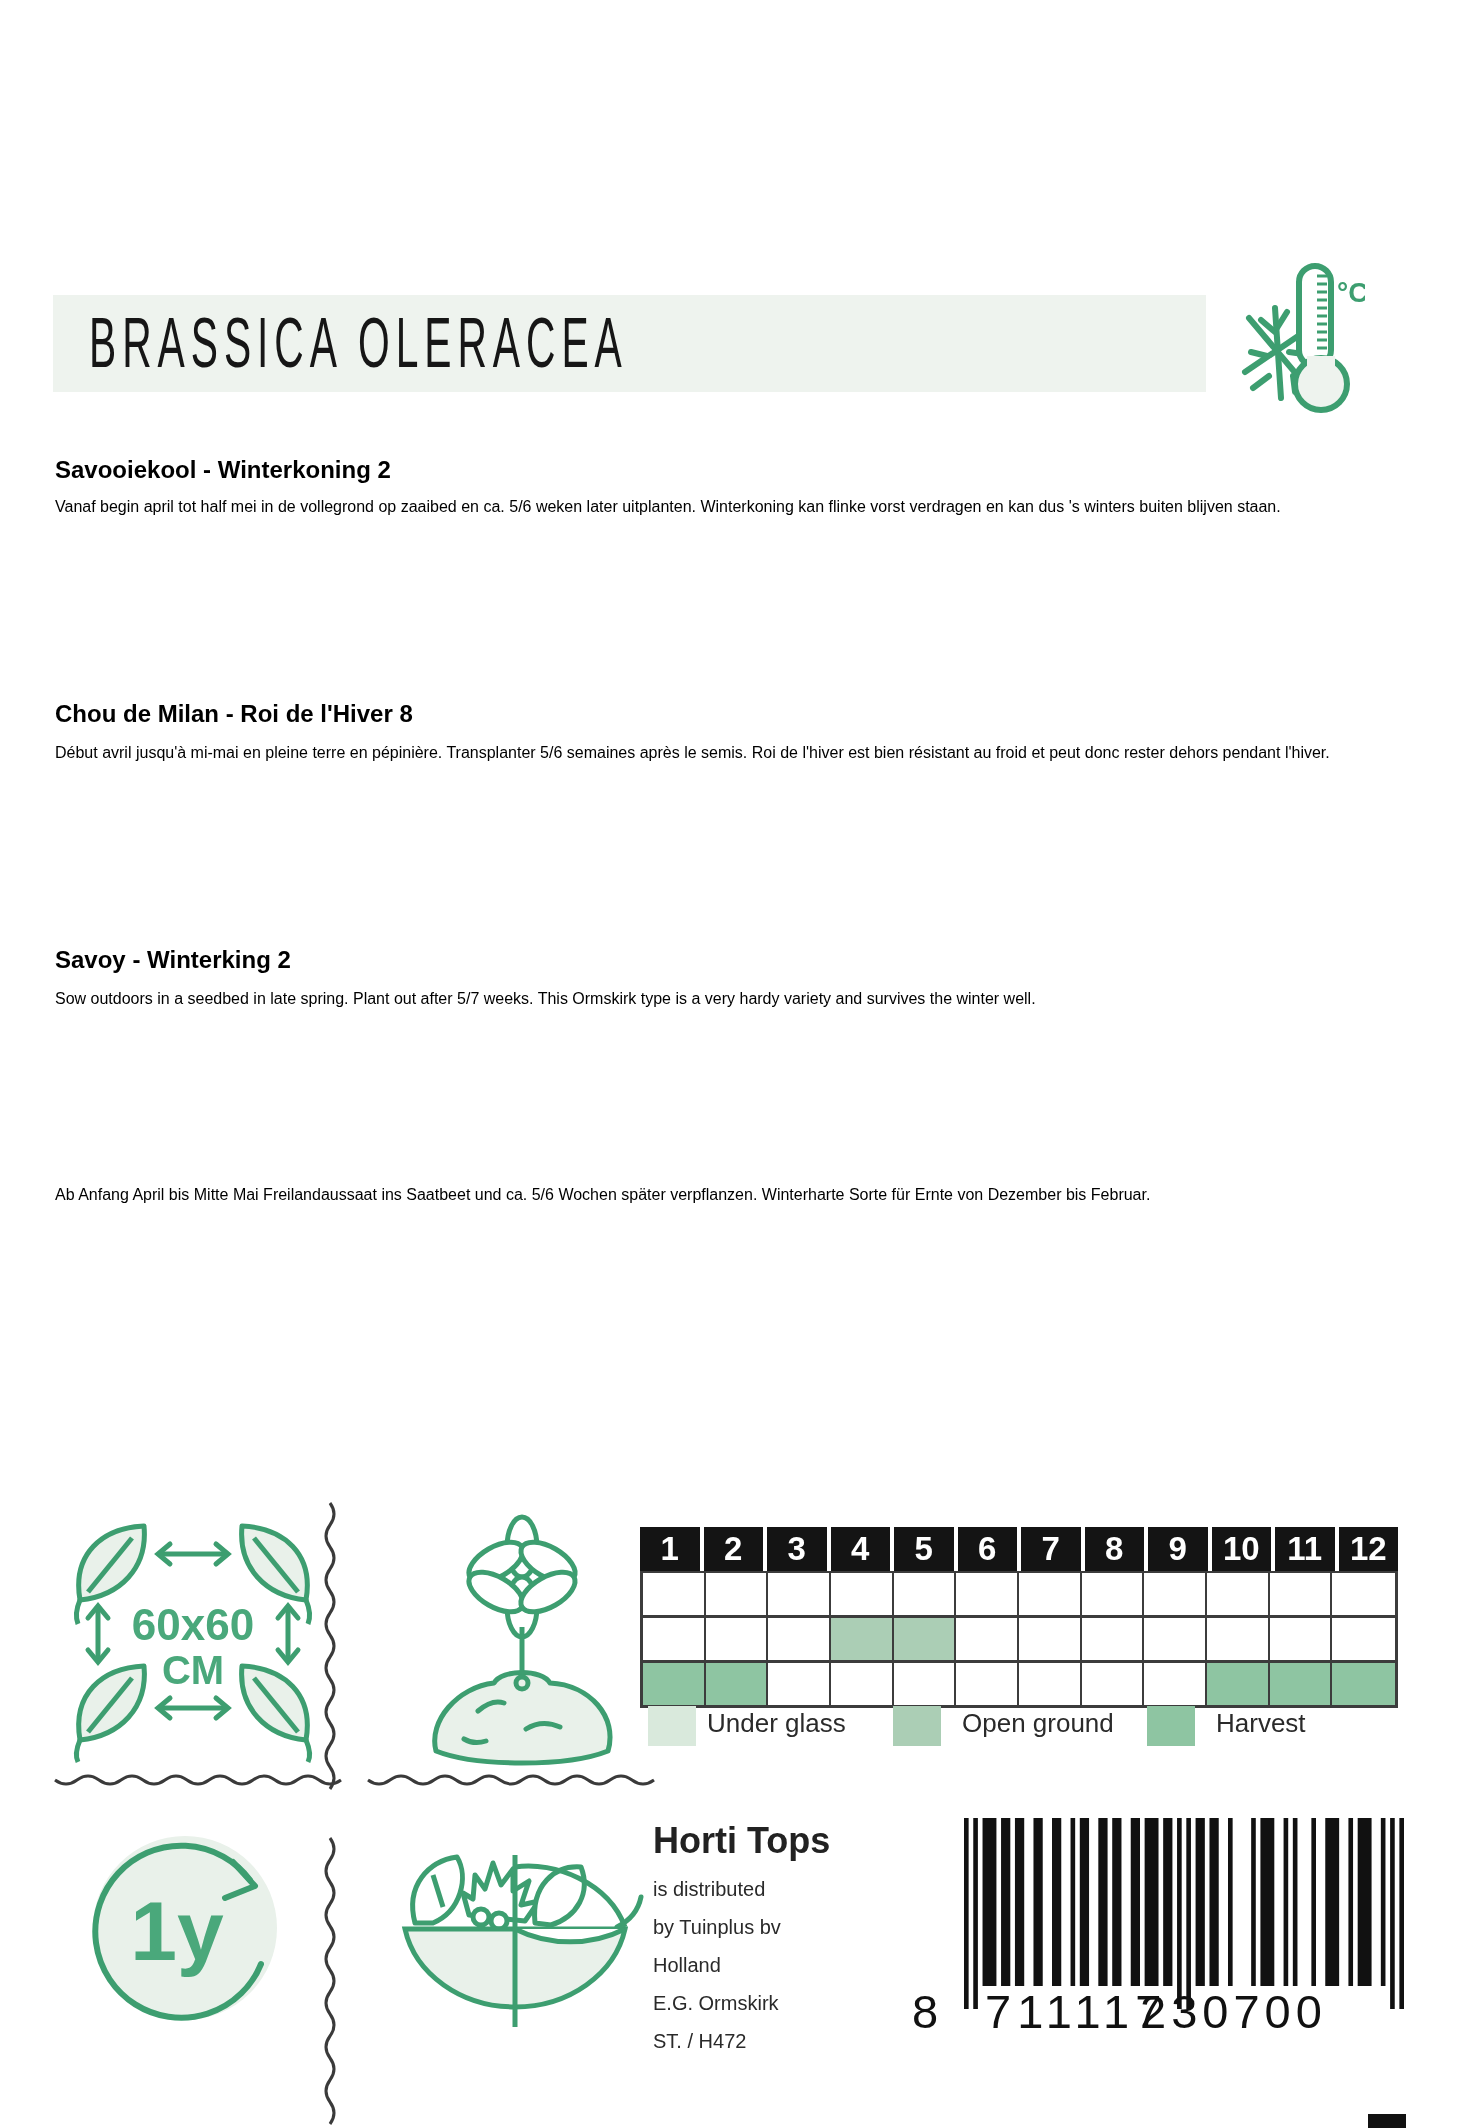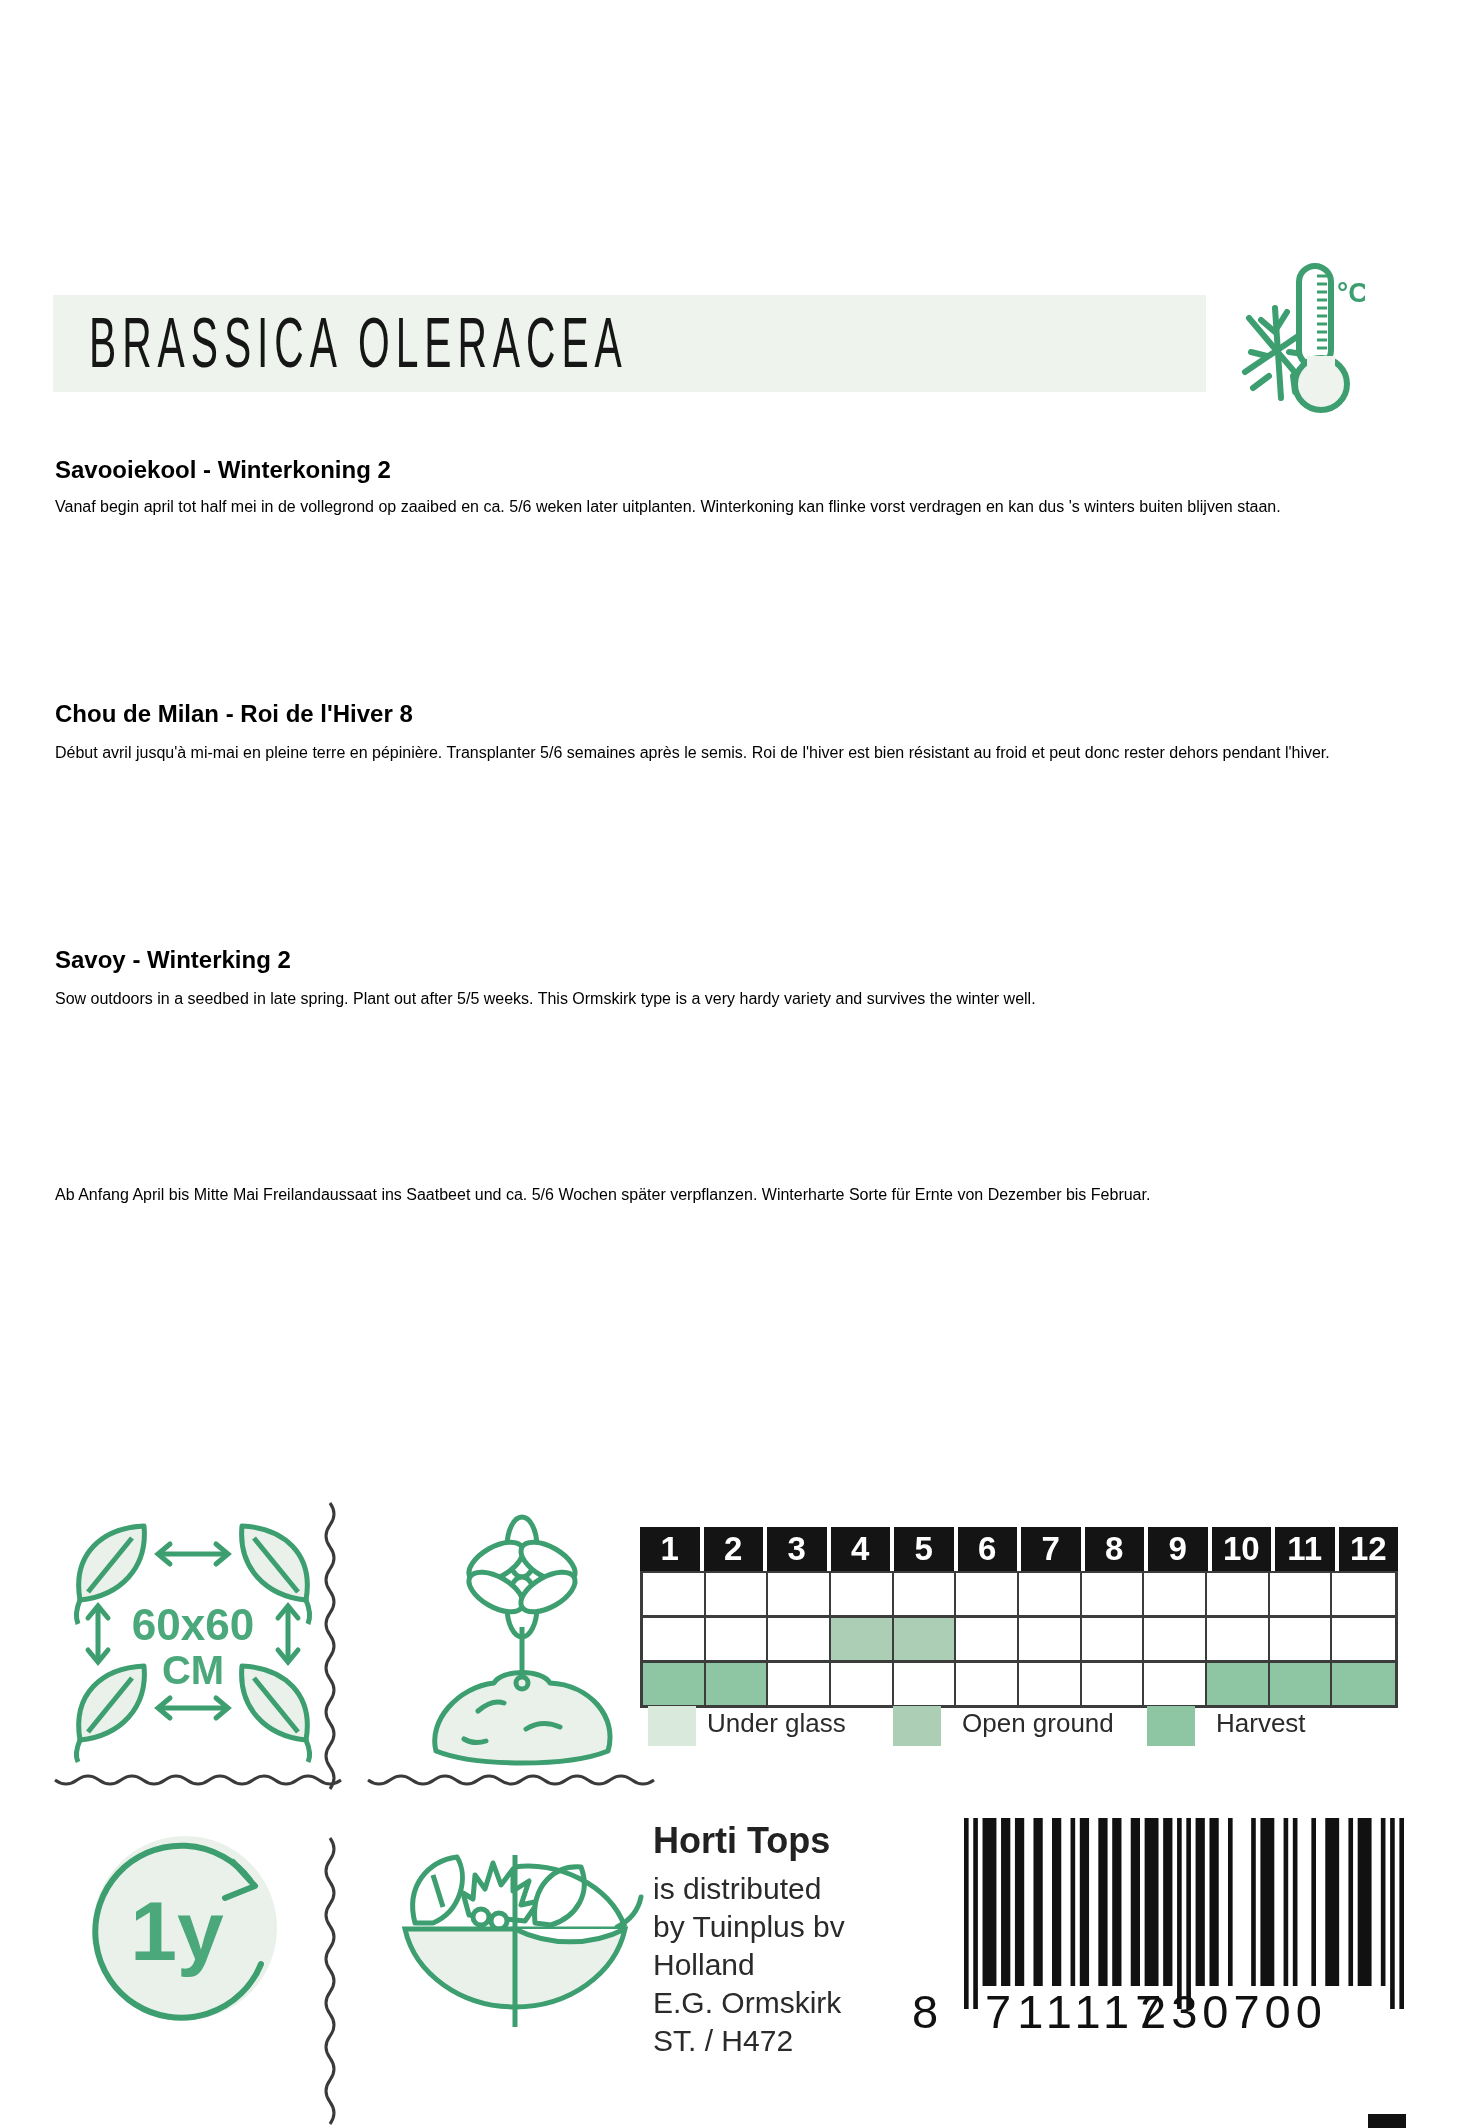--- a/index.html
+++ b/index.html
@@ -37,21 +37,21 @@
              border-bottom:3px solid #3c3c3c; }
   .cal-row:last-child { border-bottom:none; }
   .cal-cell { border-right:2px solid #3c3c3c; }
   .cal-cell:last-child { border-right:none; }
   
   .legend-swatch { position:absolute; width:48px; height:40px; }
   .legend-label { position:absolute; font-size:26px; color:#2a2a2a; white-space:nowrap; }
   
   .dist { position:absolute; left:653px; top:1820px; width:280px; color:#2a2a2a; }
   .dist .dist-name { font-size:36px; font-weight:700; margin:0 0 8px 0; color:#222; }
-  .dist .dist-line { font-size:30px; line-height:38px; }
+  .dist .dist-line { font-size:20px; line-height:38px; }
   
   .bc-bars { position:absolute; left:964px; top:1818px; }
   .bc-digit { position:absolute; top:1984px; font-size:47px; color:#111;
               font-family:"Liberation Sans",sans-serif; }
   .bc-d8 { left:912px; }
   .bc-g1 { left:985px; letter-spacing:6px; }
   .bc-g2 { left:1140px; letter-spacing:5px; }
   
   .print-mark { position:absolute; left:1368px; top:2114px; width:38px; height:14px; background:#111; }
 </style>
@@ -94,21 +94,21 @@
         <line x1="80" y1="88" x2="90" y2="88"></line>
     </g>
     <text x="100" y="42" font-size="28" font-weight="700" fill="#3d9e70" font-family="Liberation Sans, sans-serif">°C</text>
   </svg>
 
   <h2 class="section s1h">Savooiekool - Winterkoning 2</h2>
   <p class="section s1b">Vanaf begin april tot half mei in de vollegrond op zaaibed en ca. 5/6 weken later uitplanten. Winterkoning kan flinke vorst verdragen en kan dus 's winters buiten blijven staan.</p>
   <h2 class="section s2h">Chou de Milan - Roi de l'Hiver 8</h2>
   <p class="section s2b">Début avril jusqu'à mi-mai en pleine terre en pépinière. Transplanter 5/6 semaines après le semis. Roi de l'hiver est bien résistant au froid et peut donc rester dehors pendant l'hiver.</p>
   <h2 class="section s3h">Savoy - Winterking 2</h2>
-  <p class="section s3b">Sow outdoors in a seedbed in late spring. Plant out after 5/5 weeks. This Ormskirk type is a very hardy variety and survives the winter well.</p>
+  <p class="section s3b">Sow outdoors in a seedbed in late spring. Plant out after 5/7 weeks. This Ormskirk type is a very hardy variety and survives the winter well.</p>
   <p class="section s4b">Ab Anfang April bis Mitte Mai Freilandaussaat ins Saatbeet und ca. 5/6 Wochen später verpflanzen. Winterharte Sorte für Ernte von Dezember bis Februar.</p>
 
   <svg class="icon-svg" style="left:58px; top:1512px;" width="270" height="252" viewBox="0 0 270 252">
     <g stroke="#3d9e70" stroke-width="5" fill="#e9f1ea" stroke-linejoin="round">
       <g>
           <path d="M22,88 C14,42 44,16 86,14 C90,56 62,84 22,88 Z"></path>
           <path d="M30,80 L74,26" fill="none"></path>
           <path d="M22,88 Q16,102 20,112" fill="none"></path>
         </g>
       <g>

